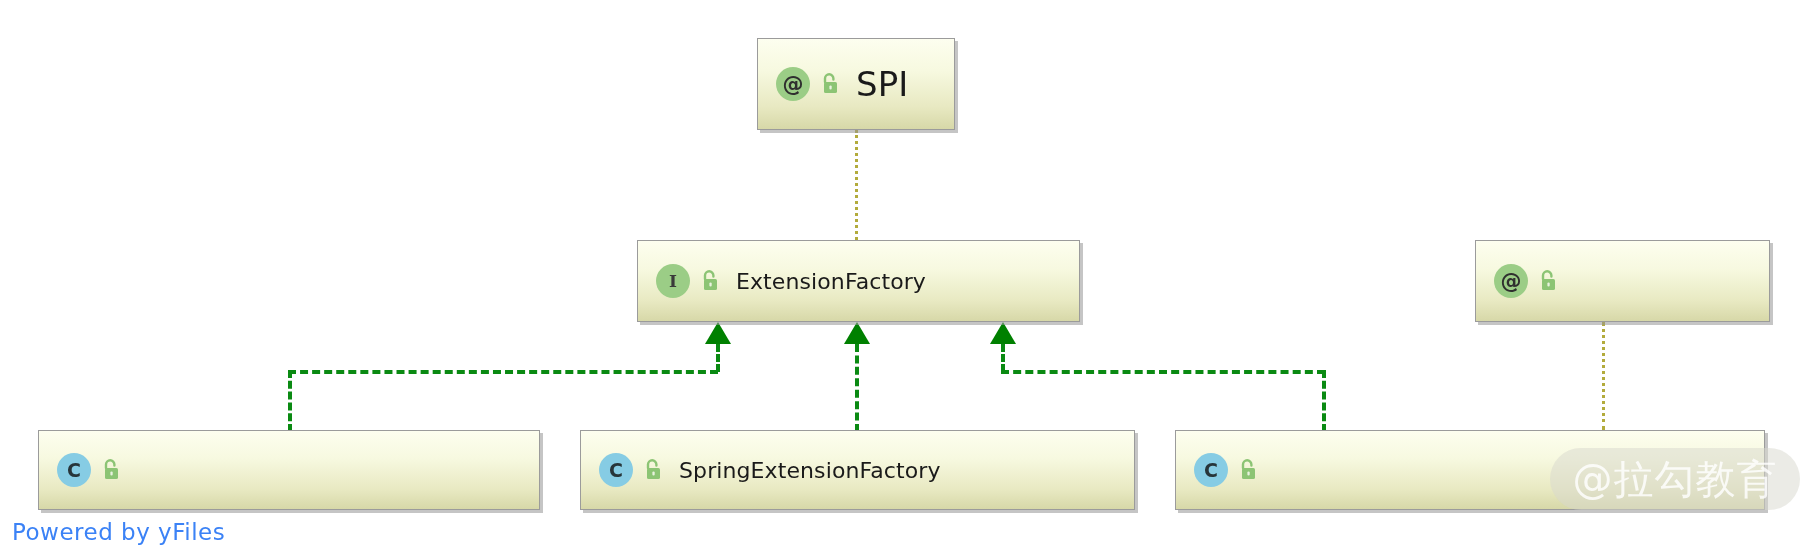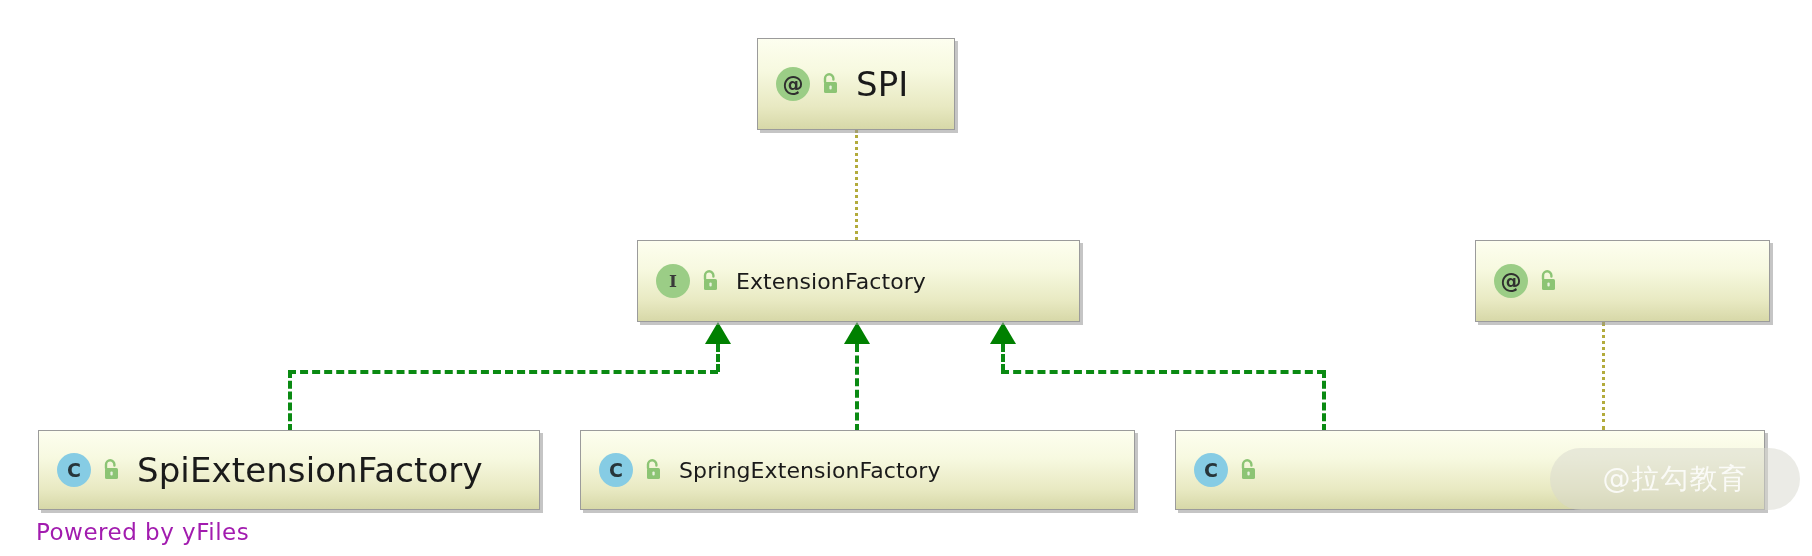--- a/index.html
+++ b/index.html
@@ -58,35 +58,35 @@
   .arrow{
     position:absolute;width:0;height:0;
     border-left:13px solid transparent;
     border-right:13px solid transparent;
     border-bottom:22px solid #008000;
     z-index:4;
   }
 
   
   .wm-yfiles{
-    position:absolute;left:36px;top:532px;
+    position:absolute;left:12px;top:532px;
     transform:translateY(-50%);
-    color:#a21caf;font-size:23px;letter-spacing:.5px;
+    color:#3b82f6;font-size:23px;letter-spacing:.5px;
     white-space:nowrap;z-index:8;
   }
   .wm-logo{
     position:absolute;right:12px;top:448px;
     width:250px;height:62px;border-radius:34px;
     background:rgba(215,215,205,0.50);
     display:flex;align-items:center;justify-content:center;
     z-index:9;
   }
   .wm-logo span{
     color:rgba(255,255,255,0.82);
-    font-size:28px;letter-spacing:1px;white-space:nowrap;
+    font-size:40px;letter-spacing:1px;white-space:nowrap;
     font-family:"DejaVu Sans","Liberation Sans",sans-serif;
   }
 </style>
 </head>
 <body>
 
 <div id="canvas">
 
   <div class="seg dot-v" style="left:855px;top:130px;height:110px;"></div>
 
@@ -150,21 +150,20 @@
     <div class="glyphs">
       <div class="badge cls">C</div>
       <div class="lock">
         <svg viewBox="0 0 22 24" width="22" height="24" aria-hidden="true">
           <path d="M5 10 V6.5 A4.2 4.2 0 0 1 13.4 6.5 V7.6" fill="none" stroke="#8cc474" stroke-width="2.4" stroke-linecap="round"></path>
           <rect x="4" y="10" width="13" height="11" rx="1.6" fill="#8cc474"></rect>
           <rect x="9.4" y="13.4" width="2.3" height="4.2" rx="1.1" fill="#e9f2df"></rect>
         </svg>
       </div>
     </div>
-    <div class="label" style="font-size:34px;">SpiExtensionFactory</div>
   </div>
 
   <div class="node" style="left:580px;top:430px;width:555px;height:80px;">
     <div class="glyphs">
       <div class="badge cls">C</div>
       <div class="lock">
         <svg viewBox="0 0 22 24" width="22" height="24" aria-hidden="true">
           <path d="M5 10 V6.5 A4.2 4.2 0 0 1 13.4 6.5 V7.6" fill="none" stroke="#8cc474" stroke-width="2.4" stroke-linecap="round"></path>
           <rect x="4" y="10" width="13" height="11" rx="1.6" fill="#8cc474"></rect>
           <rect x="9.4" y="13.4" width="2.3" height="4.2" rx="1.1" fill="#e9f2df"></rect>

